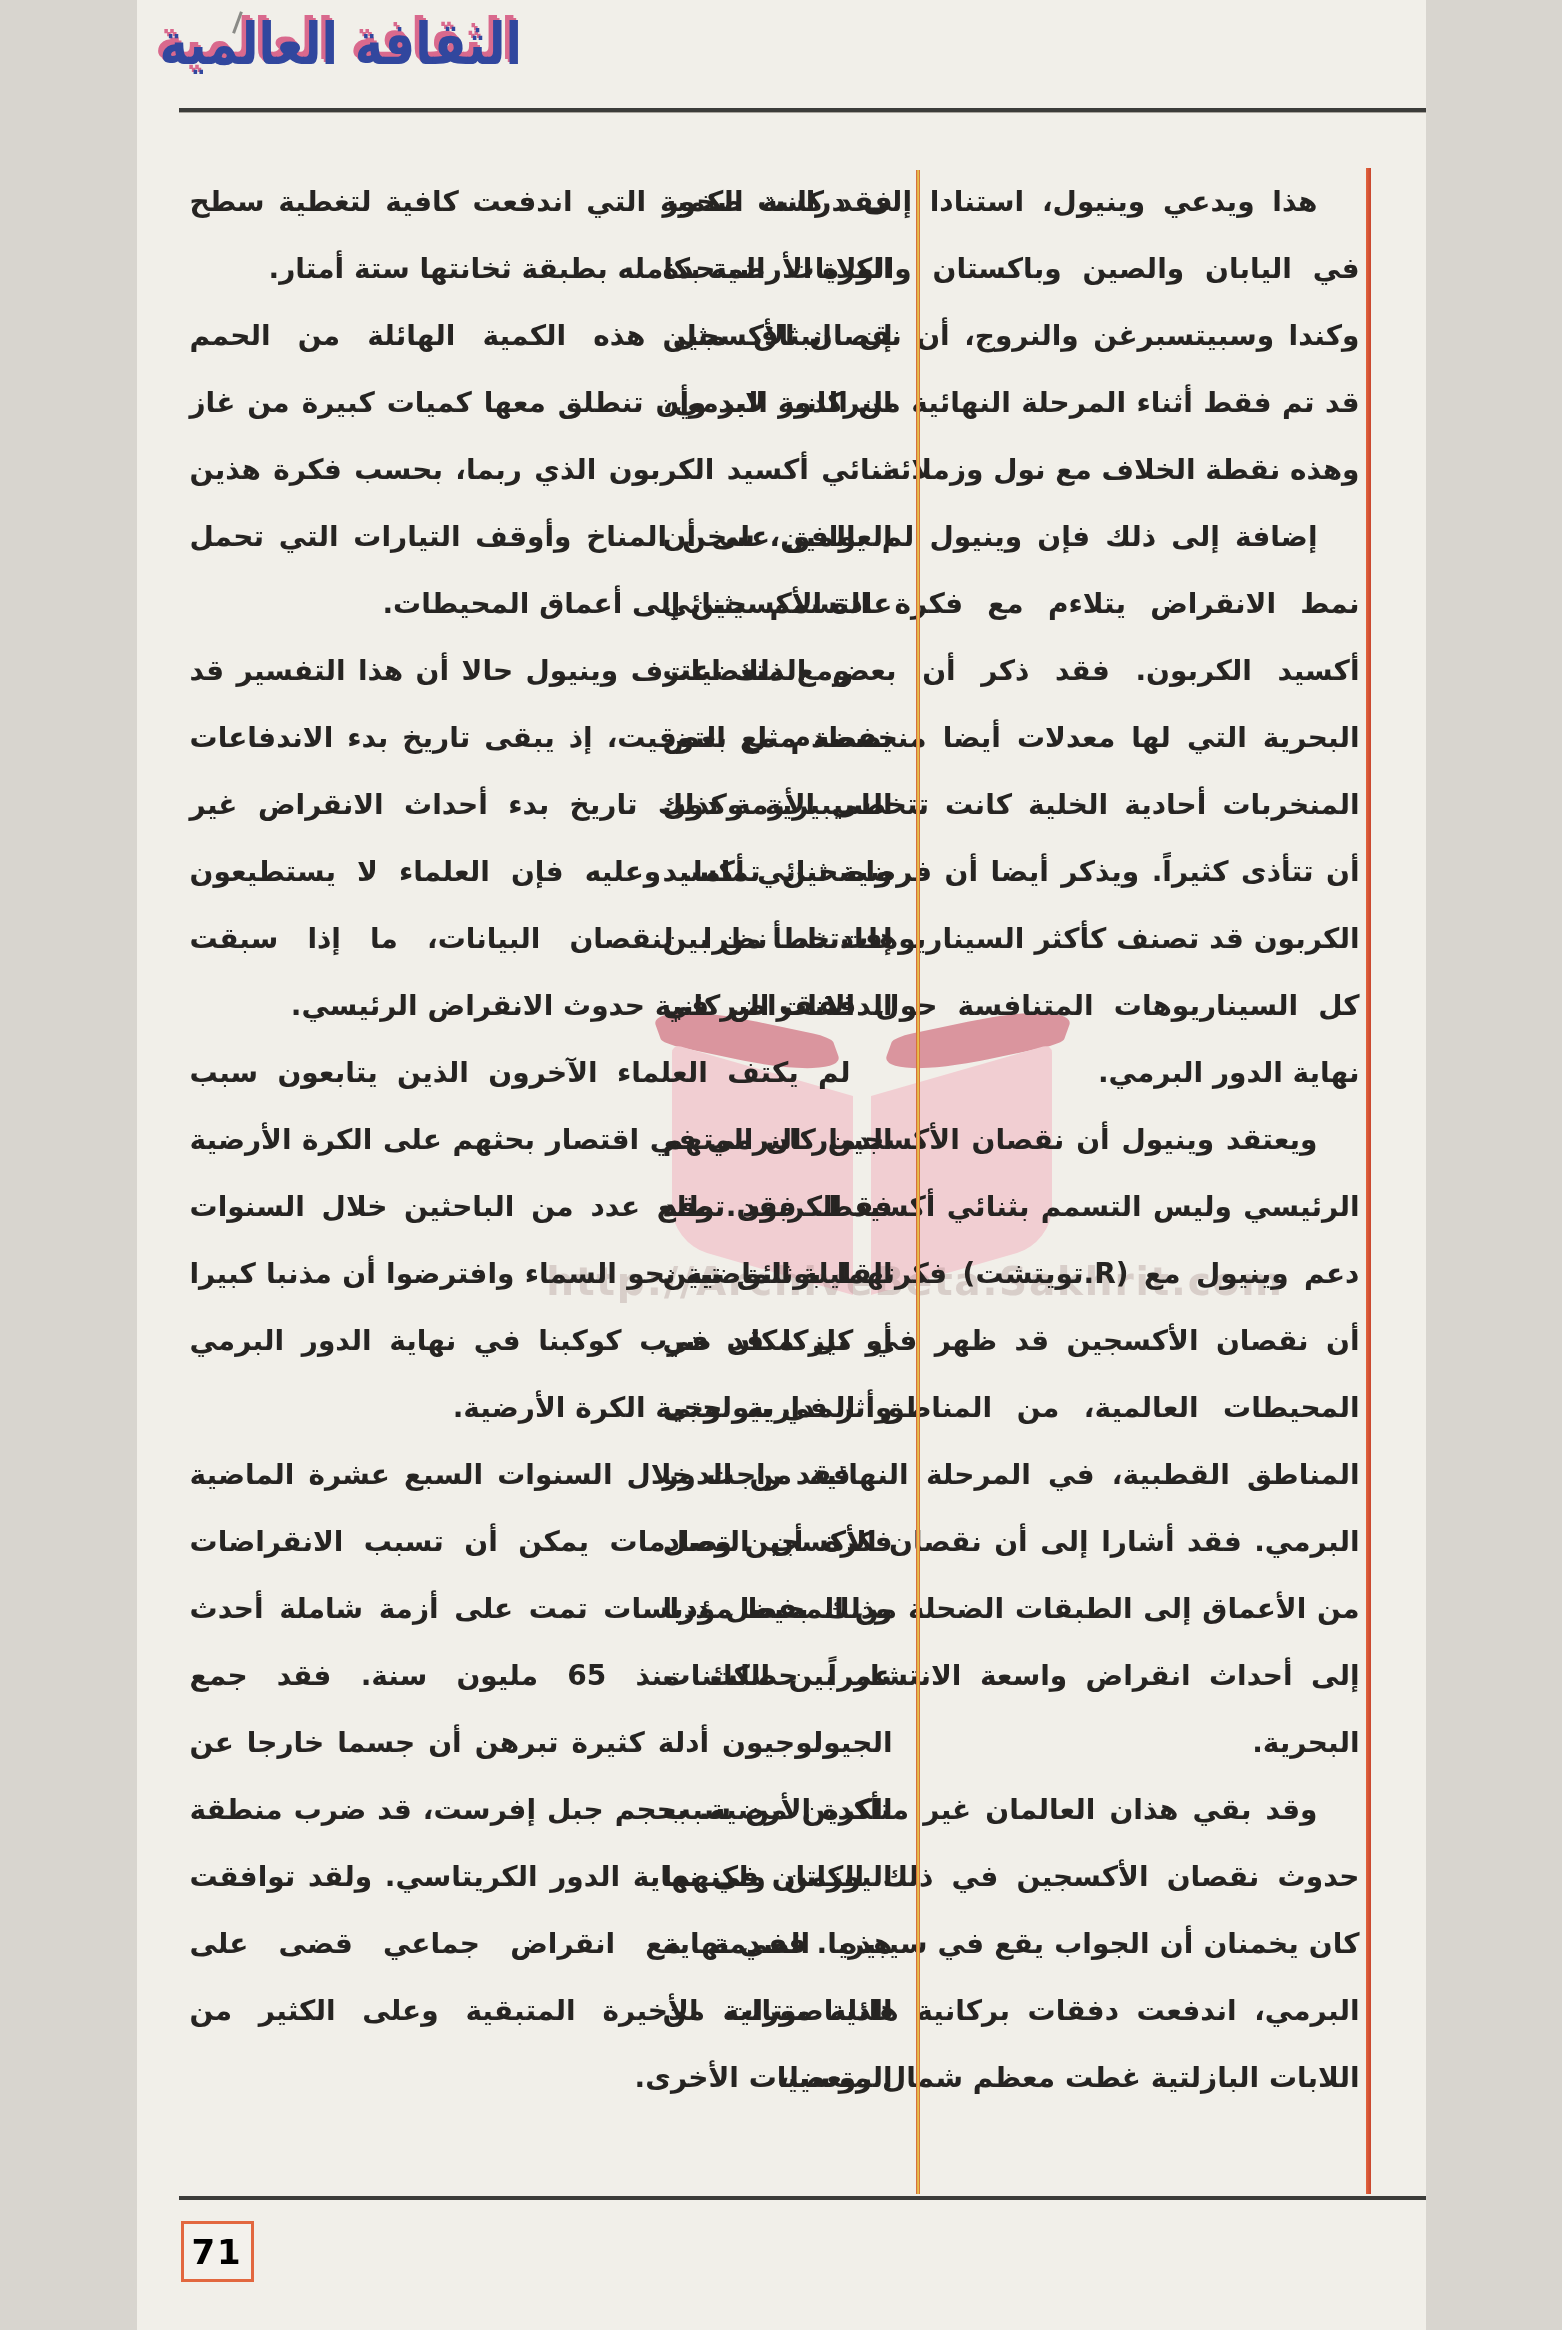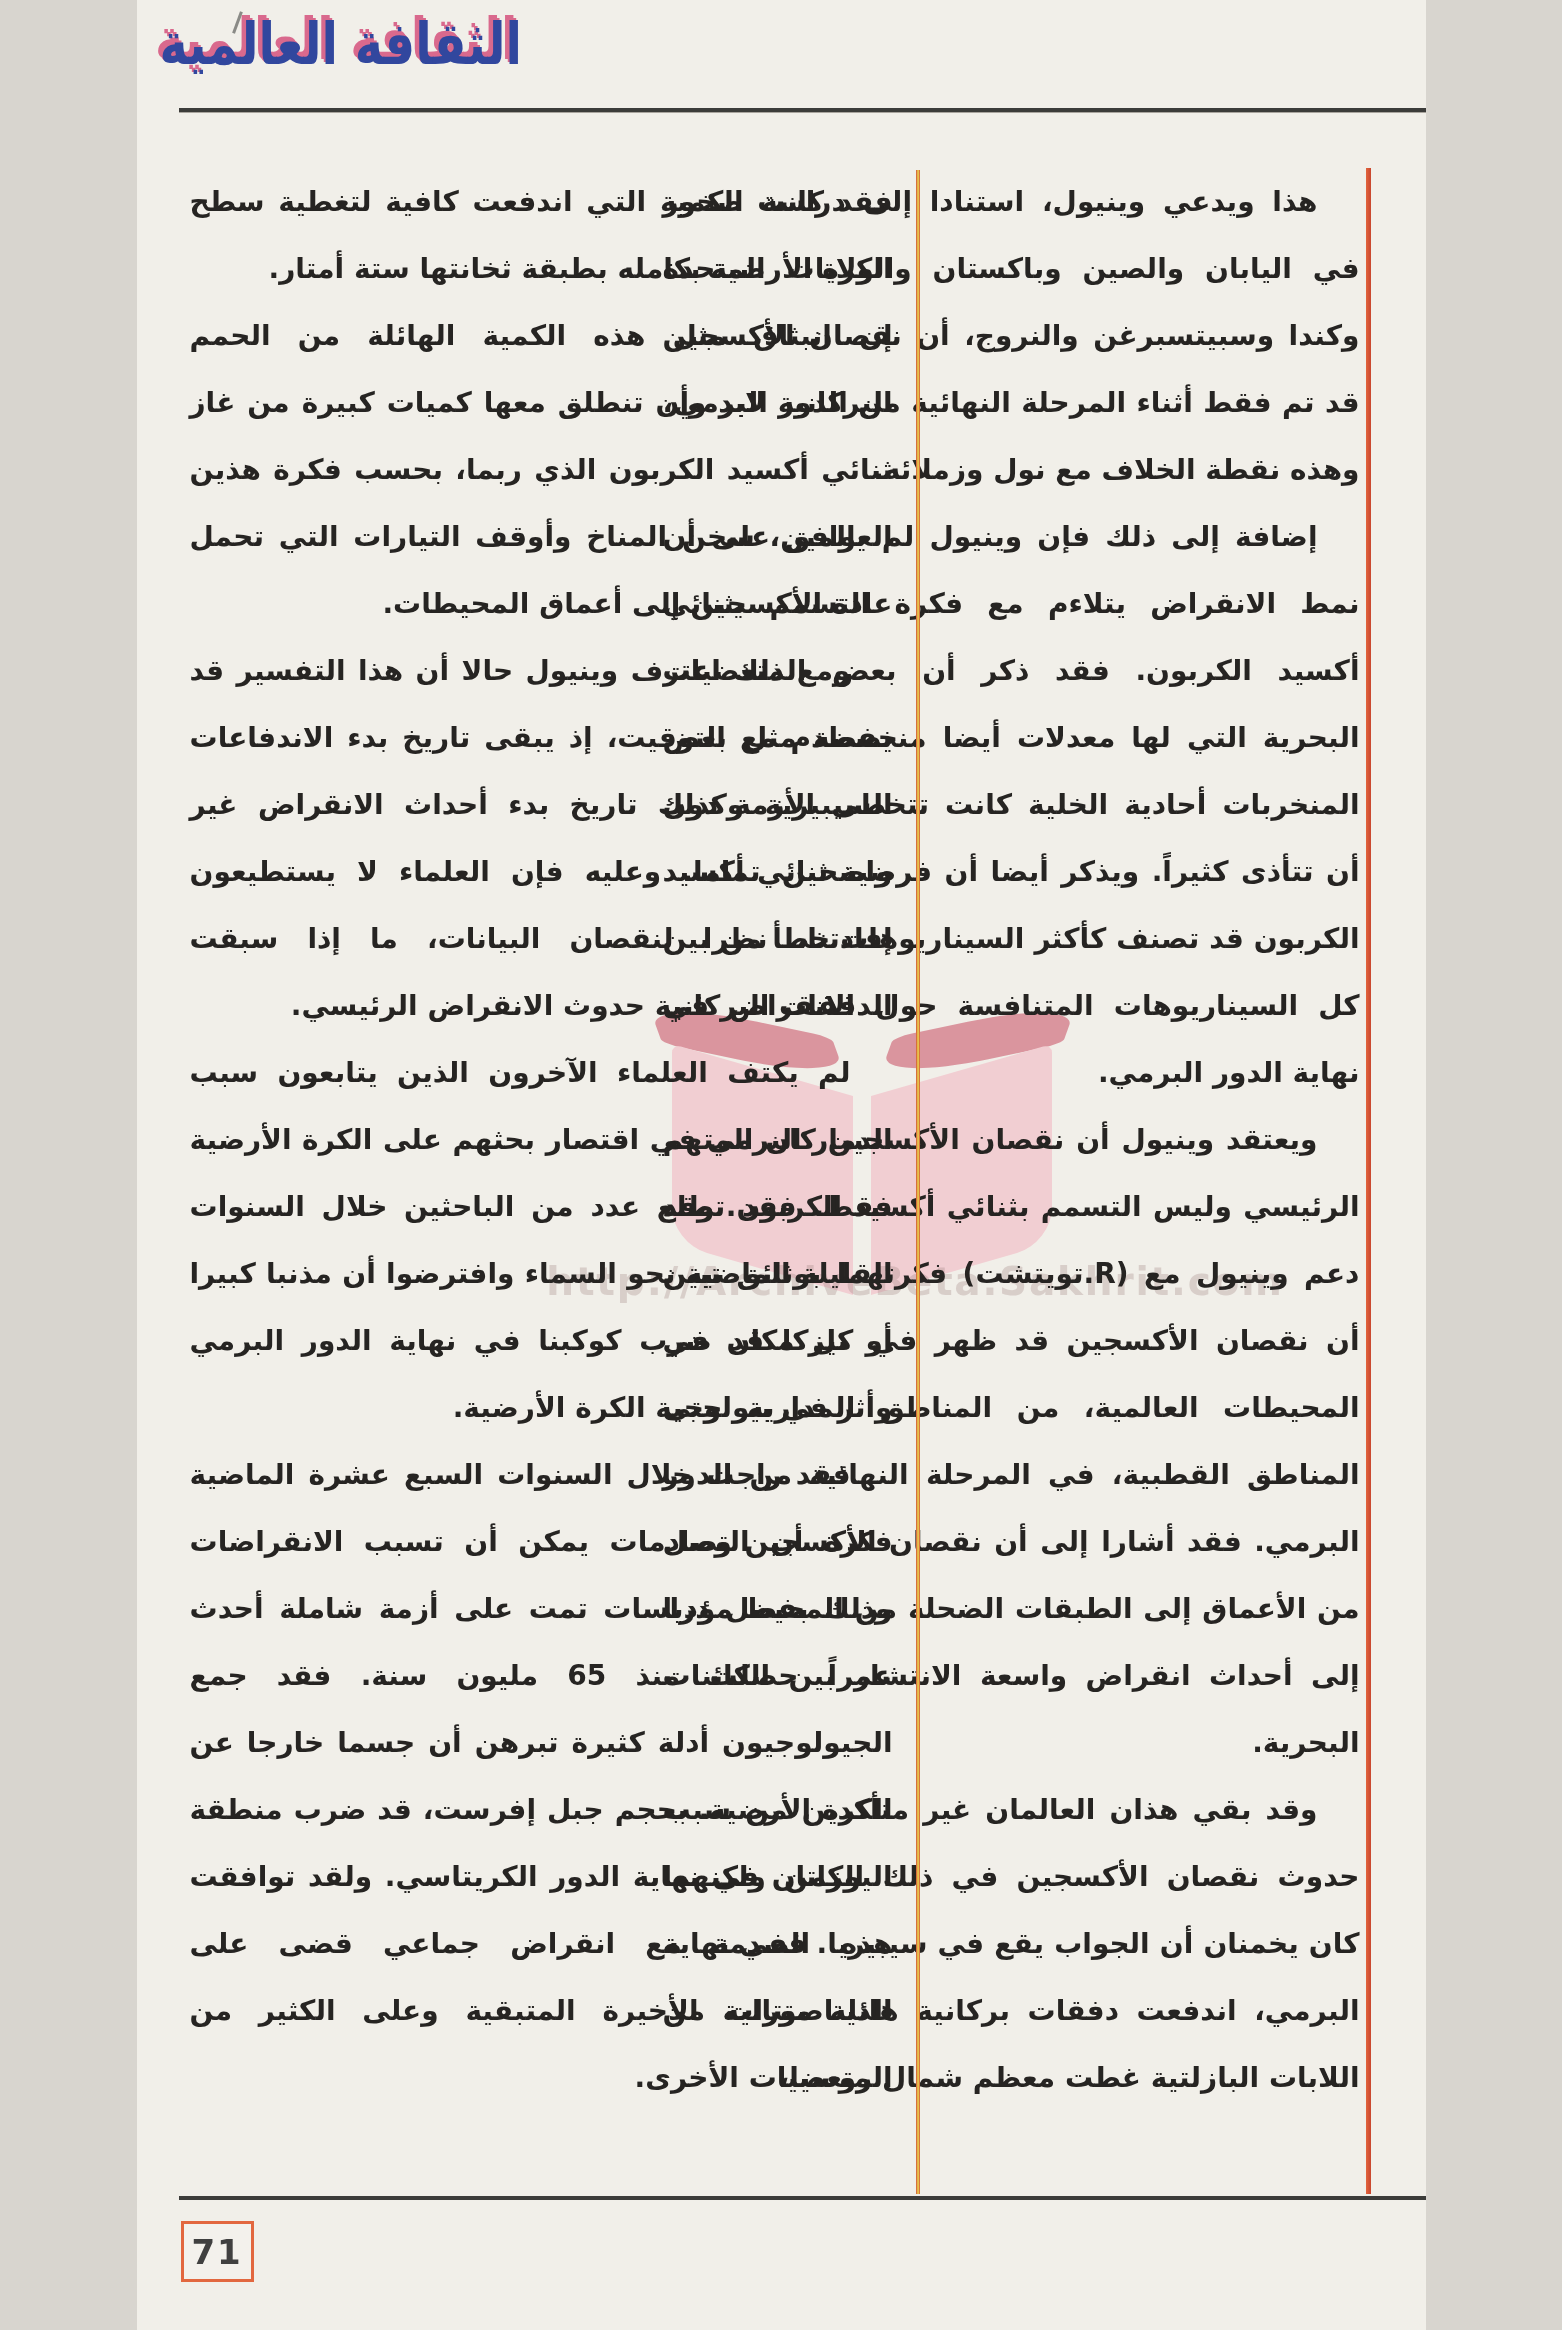--- a/index.html
+++ b/index.html
@@ -95,21 +95,21 @@
     border-top:4.4px solid #3c3c3a;
   }
   .page-num-box {
     position:absolute; left:44px; top:2221px;
     width:67px; height:55px;
     border:3.5px solid #e2673f;
     background:#f3f1ec;
     display:flex; align-items:center; justify-content:center;
   }
   .page-num-box span {
-    font-size:34px; font-weight:900; color:#404040;
+    font-size:34px; font-weight:900; color:#000000;
     direction:ltr; letter-spacing:1.8px;
   }
 </style>
 </head>
 <body>
 
 <div class="page">
 
   <div class="masthead">الثقافة العالمية</div>
   <div class="pen-mark"></div>

